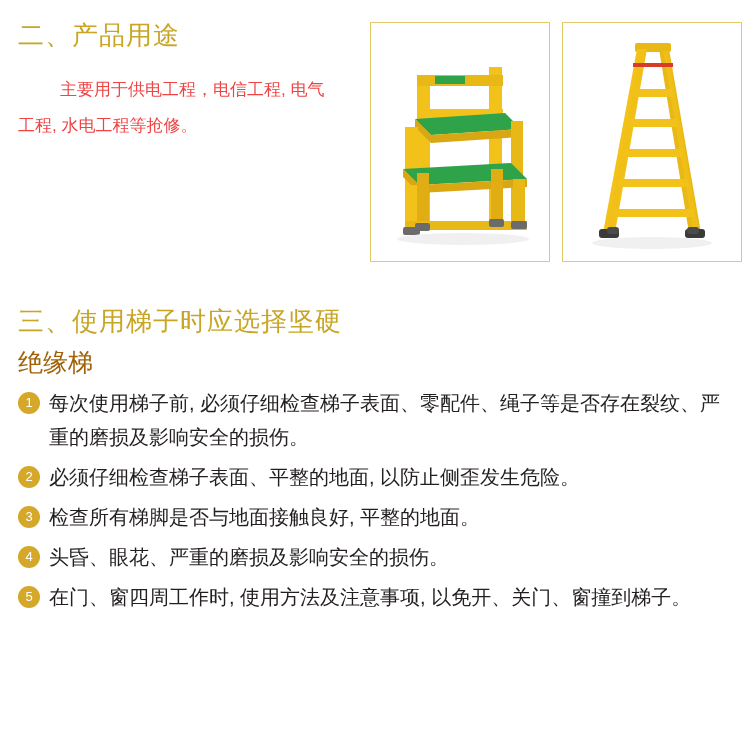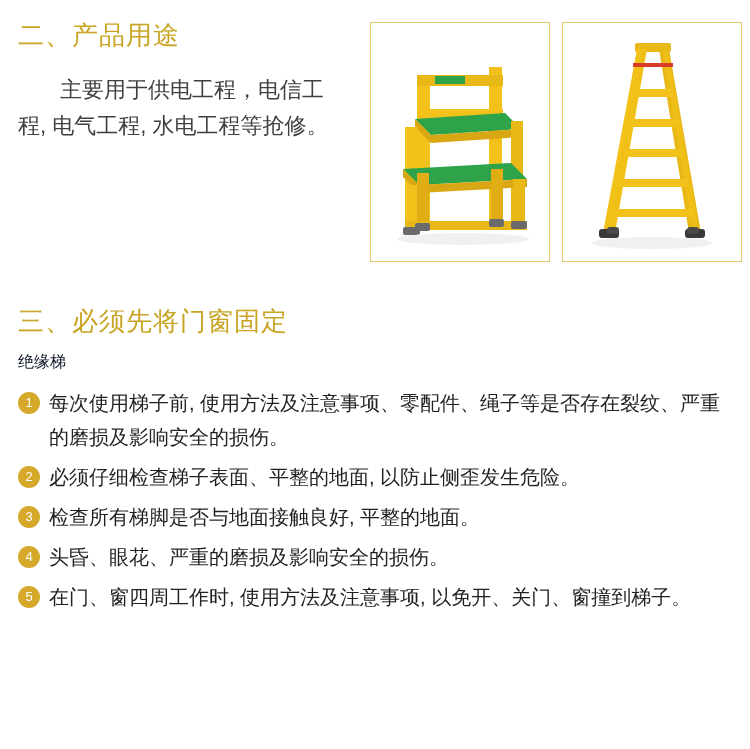--- a/index.html
+++ b/index.html
@@ -41,23 +41,23 @@
     left: 18px;
     top: 18px;
     font-size: 26px;
     line-height: 34px;
   }
   #sec2-body {
     position: absolute;
     left: 18px;
     top: 72px;
     width: 320px;
-    font-size: 22px;
+    font-size: 17px;
     line-height: 36px;
-    color: #404040;
+    color: #ef4444;
     text-indent: 42px;
   }
 
   .photo-box {
     position: absolute;
     border: 1px solid #e3c96a;
     background: #ffffff;
     box-sizing: border-box;
     overflow: hidden;
   }
@@ -85,23 +85,23 @@
     position: absolute;
     left: 18px;
     top: 14px;
     font-size: 26px;
     line-height: 34px;
   }
   #sec3-sub {
     position: absolute;
     left: 18px;
     top: 58px;
-    font-size: 16px;
+    font-size: 25px;
     line-height: 28px;
-    color: #0f172a;
+    color: #a16207;
     text-align: center;
   }
 
   .list {
     position: absolute;
     left: 18px;
     top: 96px;
     width: 714px;
   }
   .list-item {
@@ -209,29 +209,29 @@
         <rect x="44" y="204" width="12" height="7" rx="3" fill="#4a4a4a"></rect>
         <rect x="124" y="204" width="12" height="7" rx="3" fill="#4a4a4a"></rect>
 
         <ellipse cx="89" cy="220" rx="60" ry="6" fill="#f0f0f0"></ellipse>
       </svg>
     </div>
   </div>
 
   <div class="sec3">
 
-    <div class="sec-heading" id="sec3-title">三、必须先将门窗固定</div>
+    <div class="sec-heading" id="sec3-title">三、使用梯子时应选择坚硬</div>
 
     <div id="sec3-sub">绝缘梯</div>
 
     <div class="list">
 
       <div class="list-item">
         <div class="num">1</div>
-        <div class="txt">每次使用梯子前, 使用方法及注意事项、零配件、绳子等是否存在裂纹、严重的磨损及影响安全的损伤。</div>
+        <div class="txt">每次使用梯子前, 必须仔细检查梯子表面、零配件、绳子等是否存在裂纹、严重的磨损及影响安全的损伤。</div>
       </div>
 
       <div class="list-item">
         <div class="num">2</div>
         <div class="txt">必须仔细检查梯子表面、平整的地面, 以防止侧歪发生危险。</div>
       </div>
 
       <div class="list-item">
         <div class="num">3</div>
         <div class="txt">检查所有梯脚是否与地面接触良好, 平整的地面。</div>

